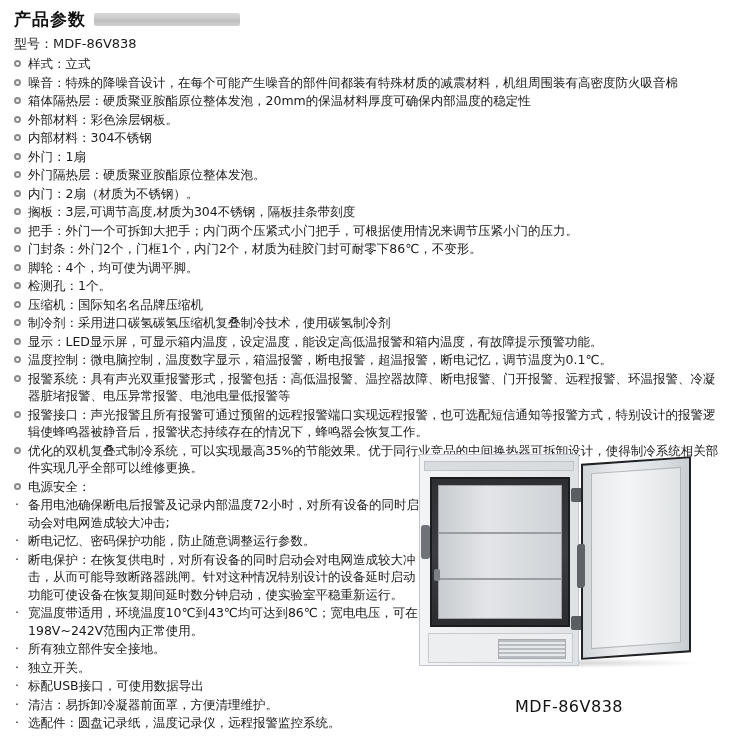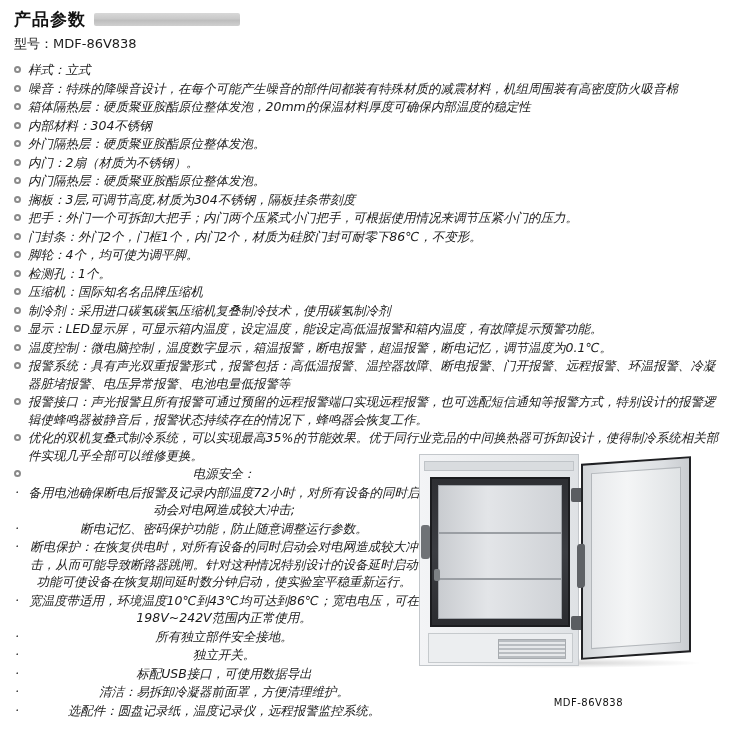--- a/index.html
+++ b/index.html
@@ -50,21 +50,20 @@
   .spec-list {
     margin-top: 2px;
   }
   .spec-row {
     display: block;
     font-size: 12.5px;
     line-height: 17.5px;
     margin-bottom: 1px;
     position: relative;
     padding-left: 14px;
-    font-style: italic;
   }
   .spec-row .bullet {
     position: absolute;
     left: 0;
     top: 5px;
     width: 7px;
     height: 7px;
     border-radius: 50%;
     background: #ffffff;
     border: 2px solid #8a8a8a;
@@ -81,40 +80,40 @@
   .spec-text {
     display: block;
     white-space: pre-wrap;
   }
 
   
   .model-line {
     font-size: 13px;
     line-height: 18px;
     padding-left: 0;
-    margin-bottom: 8px;
+    margin-bottom: 2px;
     font-weight: normal;
   }
 
   
-  .narrow { max-width: 392px; text-align: center; }
+  .narrow { max-width: 392px; }
 
   
   .photo {
     position: absolute;
     right: 18px;
     top: 430px;
     width: 310px;
     height: 255px;
   }
   .caption {
     position: absolute;
     right: 118px;
     top: 697px;
-    font-size: 10px;
+    font-size: 16px;
     color: #111;
     letter-spacing: 0.5px;
   }
 
   
   .cab-shadow {
     position: absolute;
     left: 10px;
     top: 228px;
     width: 280px;
@@ -265,33 +264,37 @@
       <div class="spec-row">
         <span class="bullet"></span>
         <span class="spec-text">噪音：特殊的降噪音设计，在每个可能产生噪音的部件间都装有特殊材质的减震材料，机组周围装有高密度防火吸音棉</span>
       </div>
       <div class="spec-row">
         <span class="bullet"></span>
         <span class="spec-text">箱体隔热层：硬质聚亚胺酯原位整体发泡，20mm的保温材料厚度可确保内部温度的稳定性</span>
       </div>
       <div class="spec-row">
         <span class="bullet"></span>
+        <span class="spec-text">外部材料：彩色涂层钢板。</span>
+      </div>
+      <div class="spec-row">
+        <span class="bullet"></span>
         <span class="spec-text">内部材料：304不锈钢</span>
       </div>
       <div class="spec-row">
         <span class="bullet"></span>
+        <span class="spec-text">外门：1扇</span>
+      </div>
+      <div class="spec-row">
+        <span class="bullet"></span>
         <span class="spec-text">外门隔热层：硬质聚亚胺酯原位整体发泡。</span>
       </div>
       <div class="spec-row">
         <span class="bullet"></span>
         <span class="spec-text">内门：2扇（材质为不锈钢）。</span>
-      </div>
-      <div class="spec-row">
-        <span class="bullet"></span>
-        <span class="spec-text">内门隔热层：硬质聚亚胺酯原位整体发泡。</span>
       </div>
       <div class="spec-row">
         <span class="bullet"></span>
         <span class="spec-text">搁板：3层,可调节高度,材质为304不锈钢，隔板挂条带刻度</span>
       </div>
       <div class="spec-row">
         <span class="bullet"></span>
         <span class="spec-text">把手：外门一个可拆卸大把手；内门两个压紧式小门把手，可根据使用情况来调节压紧小门的压力。</span>
       </div>
       <div class="spec-row">

